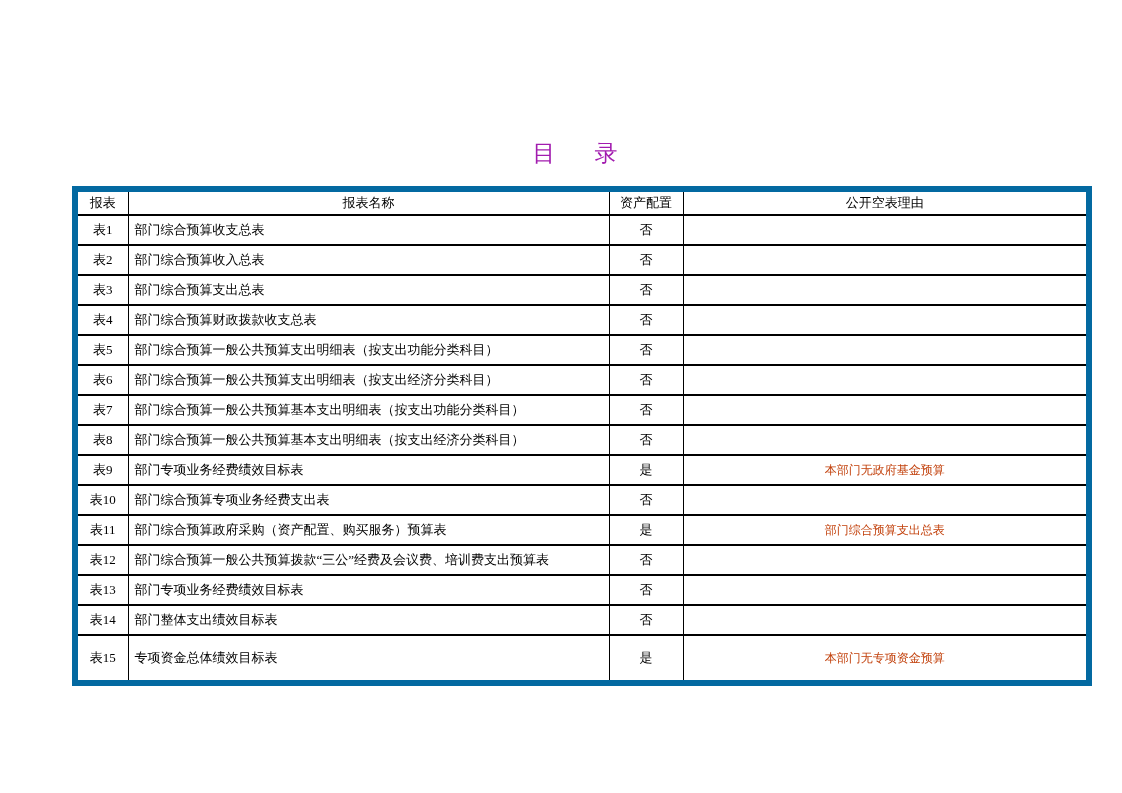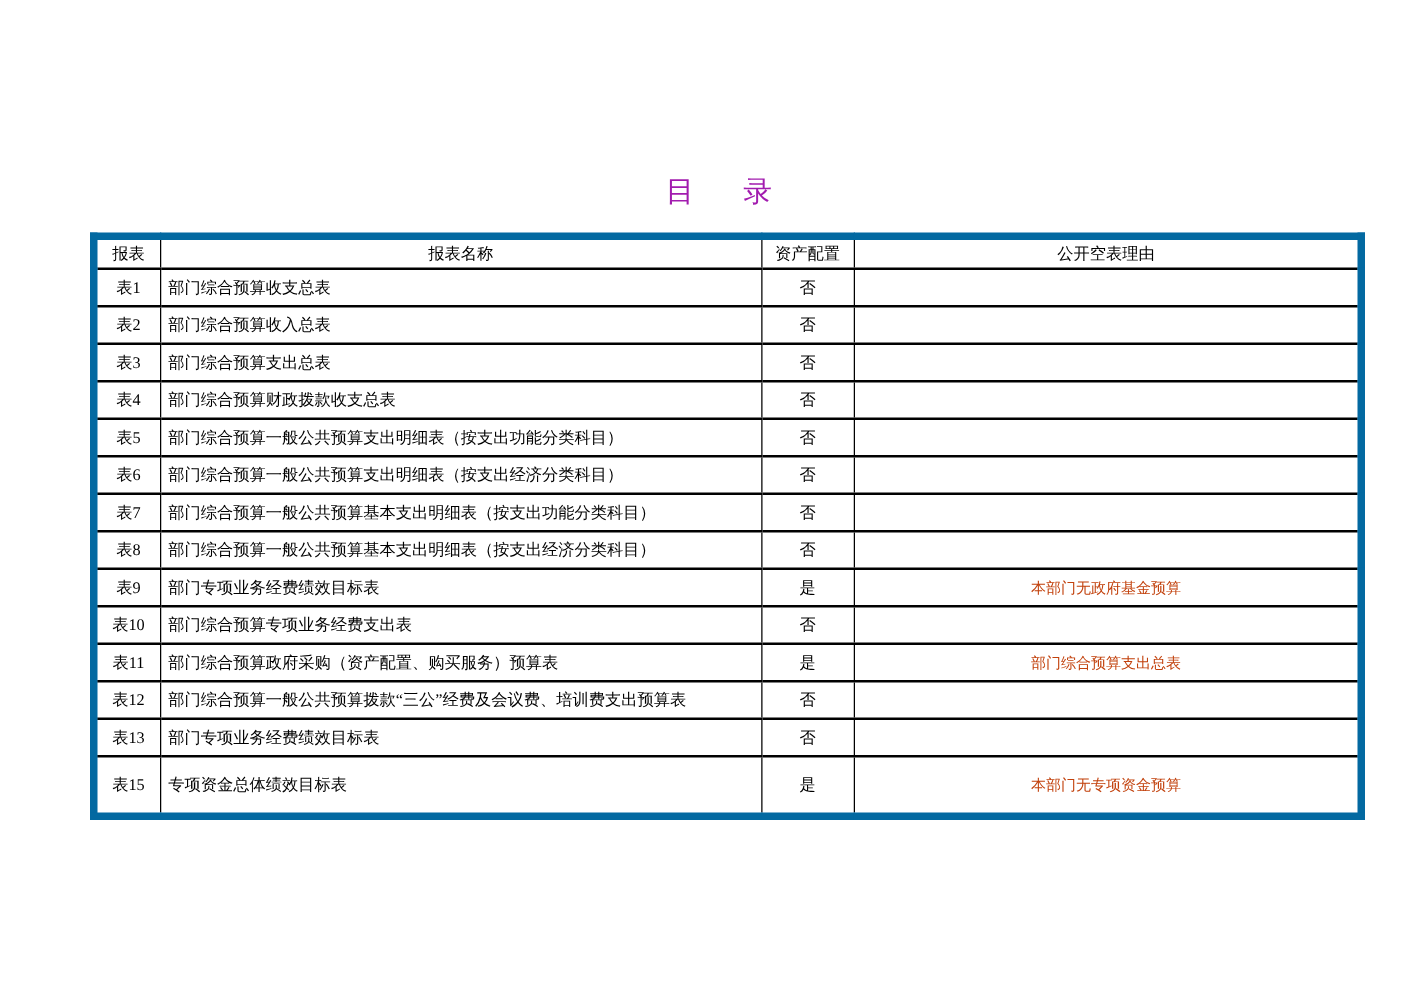--- a/index.html
+++ b/index.html
@@ -163,20 +163,26 @@
             <td class="col-name">部门综合预算一般公共预算拨款“三公”经费及会议费、培训费支出预算表</td>
             <td class="col-empty">否</td>
             <td class="col-reason"></td>
           </tr>
           <tr>
             <td class="col-id">表13</td>
             <td class="col-name">部门专项业务经费绩效目标表</td>
             <td class="col-empty">否</td>
             <td class="col-reason"></td>
           </tr>
+          <tr>
+            <td class="col-id">表14</td>
+            <td class="col-name">部门整体支出绩效目标表</td>
+            <td class="col-empty">否</td>
+            <td class="col-reason"></td>
+          </tr>
           <tr class="tall">
             <td class="col-id">表15</td>
             <td class="col-name">专项资金总体绩效目标表</td>
             <td class="col-empty">是</td>
             <td class="col-reason">本部门无专项资金预算</td>
           </tr>
         </tbody>
     </table>
   </div>
 

